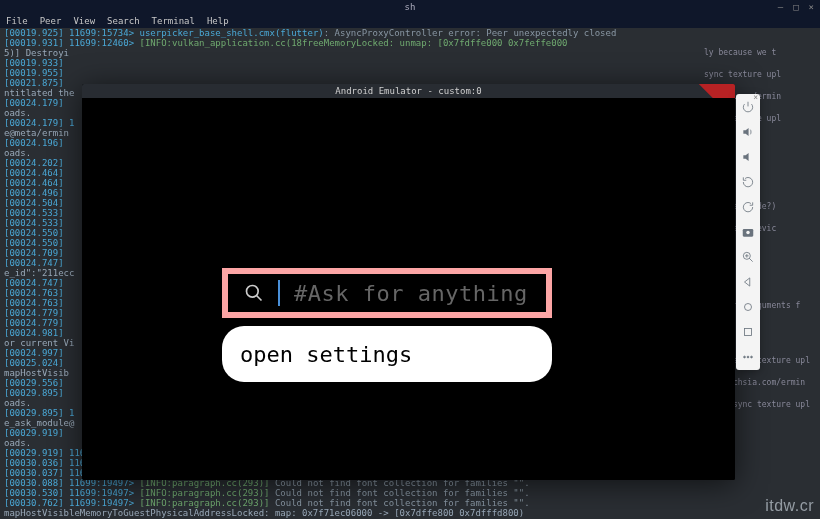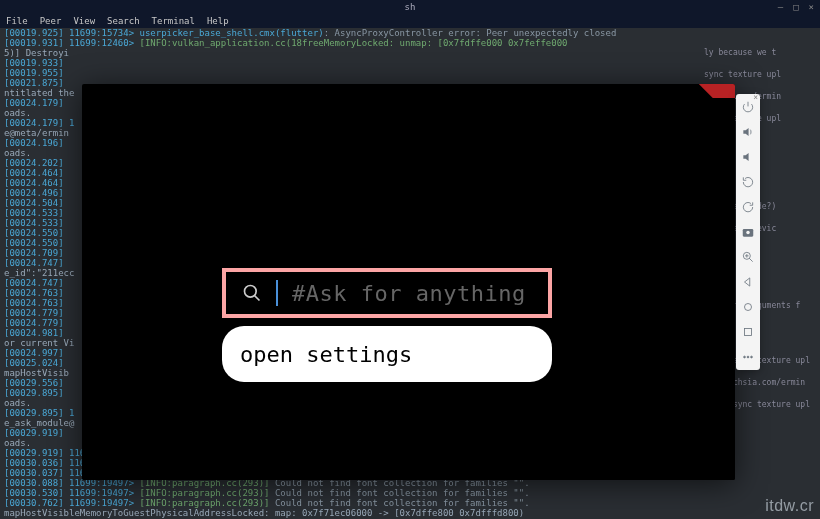--- a/index.html
+++ b/index.html
@@ -89,21 +89,21 @@
     transform: rotate(45deg);
   }
   .emu-content {
     position: absolute; inset: 14px 0 0 0;
     background: #000;
   }
   .search-box {
     position: absolute;
     left: 140px; top: 170px;
     width: 330px; height: 50px;
-    border: 4px solid #fca5a5;
+    border: 6px solid #fca5a5;
     display: flex; align-items: center;
     padding: 0 16px;
     gap: 14px;
   }
   .search-icon { width: 20px; height: 20px; }
   .search-icon svg { width: 20px; height: 20px; stroke: #ccc; stroke-width: 2; fill: none; }
   .cursor { width: 2px; height: 26px; background: #4a90d9; }
   .search-ph {
     color: #666;
     font-size: 22px;
@@ -178,20 +178,21 @@
   <span>Search</span>
   <span>Terminal</span>
   <span>Help</span>
 </div>
 
 <div class="terminal" id="terminal"><div class="term-line"><span class="ts">[00019.925]</span> <span class="mid">11699:15734&gt;</span> <span class="nm">userpicker_base_shell.cmx(flutter)</span><span class="txt">: AsyncProxyController<directory> error: Peer unexpectedly closed</directory></span></div><div class="term-line"><span class="ts">[00019.931]</span> <span class="mid">11699:12460&gt;</span> <span class="info">[INFO:vulkan_application.cc(18freeMemoryLocked: unmap: [0x7fdffe000 0x7feffe000</span></div><div class="term-line">5)] Destroyi</div><div class="term-line"><span class="ts">[00019.933]</span> </div><div class="term-line"><span class="ts">[00019.955]</span> </div><div class="term-line"><span class="ts">[00021.875]</span> </div><div class="term-line">ntitlated the</div><div class="term-line"><span class="ts">[00024.179]</span> </div><div class="term-line">oads.</div><div class="term-line"><span class="ts">[00024.179]</span> <span class="mid">1</span> </div><div class="term-line">e@meta/ermin</div><div class="term-line"><span class="ts">[00024.196]</span> </div><div class="term-line">oads.</div><div class="term-line"><span class="ts">[00024.202]</span> </div><div class="term-line"><span class="ts">[00024.464]</span> </div><div class="term-line"><span class="ts">[00024.464]</span> </div><div class="term-line"><span class="ts">[00024.496]</span> </div><div class="term-line"><span class="ts">[00024.504]</span> </div><div class="term-line"><span class="ts">[00024.533]</span> </div><div class="term-line"><span class="ts">[00024.533]</span> </div><div class="term-line"><span class="ts">[00024.550]</span> </div><div class="term-line"><span class="ts">[00024.550]</span> </div><div class="term-line"><span class="ts">[00024.709]</span> </div><div class="term-line"><span class="ts">[00024.747]</span> </div><div class="term-line">e_id":"211ecc</div><div class="term-line"><span class="ts">[00024.747]</span> </div><div class="term-line"><span class="ts">[00024.763]</span> </div><div class="term-line"><span class="ts">[00024.763]</span> </div><div class="term-line"><span class="ts">[00024.779]</span> </div><div class="term-line"><span class="ts">[00024.779]</span> </div><div class="term-line"><span class="ts">[00024.981]</span> </div><div class="term-line">or current Vi</div><div class="term-line"><span class="ts">[00024.997]</span> </div><div class="term-line"><span class="ts">[00025.024]</span> </div><div class="term-line">mapHostVisib</div><div class="term-line"><span class="ts">[00029.556]</span> </div><div class="term-line"><span class="ts">[00029.895]</span> </div><div class="term-line">oads.</div><div class="term-line"><span class="ts">[00029.895]</span> <span class="mid">1</span> </div><div class="term-line">e_ask_module@</div><div class="term-line"><span class="ts">[00029.919]</span> </div><div class="term-line">oads.</div><div class="term-line"><span class="ts">[00029.919]</span> <span class="mid">11699:19289&gt;</span> <span class="err">[ERROR:topaz/runtime/flutter_runner/platform_view.cc(71)]</span><span class="txt"> Interface error on: Clipboard</span></div><div class="term-line"><span class="ts">[00030.036]</span> <span class="mid">11699:19497&gt;</span> <span class="info">[INFO:dart_isolate.cc(496)]</span><span class="txt"> New isolate is in the running state.</span></div><div class="term-line"><span class="ts">[00030.037]</span> <span class="mid">11699:19497&gt;</span> <span class="info">[INFO:engine.cc(374)]</span><span class="txt"> Main isolate for engine 'ermine_ask_module.cmx' was started.</span></div><div class="term-line"><span class="ts">[00030.088]</span> <span class="mid">11699:19497&gt;</span> <span class="info">[INFO:paragraph.cc(293)]</span><span class="txt"> Could not find font collection for families "".</span></div><div class="term-line"><span class="ts">[00030.530]</span> <span class="mid">11699:19497&gt;</span> <span class="info">[INFO:paragraph.cc(293)]</span><span class="txt"> Could not find font collection for families "".</span></div><div class="term-line"><span class="ts">[00030.762]</span> <span class="mid">11699:19497&gt;</span> <span class="info">[INFO:paragraph.cc(293)]</span><span class="txt"> Could not find font collection for families "".</span></div><div class="term-line">mapHostVisibleMemoryToGuestPhysicalAddressLocked: map: 0x7f71ec06000 -&gt; [0x7dffe800 0x7dfffd800)</div></div>
 
 <div class="right-pane" id="right-pane"><div class="rp-line"></div><div class="rp-line">ly because we t</div><div class="rp-line"></div><div class="rp-line">sync texture upl</div><div class="rp-line"></div><div class="rp-line">uchsia.com/ermin</div><div class="rp-line"></div><div class="rp-line">sync texture upl</div><div class="rp-line"></div><div class="rp-line"></div><div class="rp-line"></div><div class="rp-line"></div><div class="rp-line"></div><div class="rp-line"></div><div class="rp-line"></div><div class="rp-line">in Guest mode?)</div><div class="rp-line"></div><div class="rp-line">ce-name","devic</div><div class="rp-line"></div><div class="rp-line"></div><div class="rp-line"></div><div class="rp-line"></div><div class="rp-line"></div><div class="rp-line"></div><div class="rp-line">ignoring arguments f</div><div class="rp-line"></div><div class="rp-line"></div><div class="rp-line"></div><div class="rp-line"></div><div class="rp-line"> for async texture upl</div><div class="rp-line"></div><div class="rp-line">g://fuchsia.com/ermin</div><div class="rp-line"></div><div class="rp-line"> for async texture upl</div></div>
 
 <div class="emulator">
+  <div class="emu-title">Android Emulator - custom:0</div>
   <div class="ribbon"></div>
   <div class="emu-content">
     <div class="search-box">
       <span class="search-icon">
         <svg viewBox="0 0 24 24">
             <circle cx="10" cy="10" r="7"></circle>
             <line x1="15" y1="15" x2="21" y2="21"></line>
           </svg>
       </span>
       <span class="cursor"></span>

